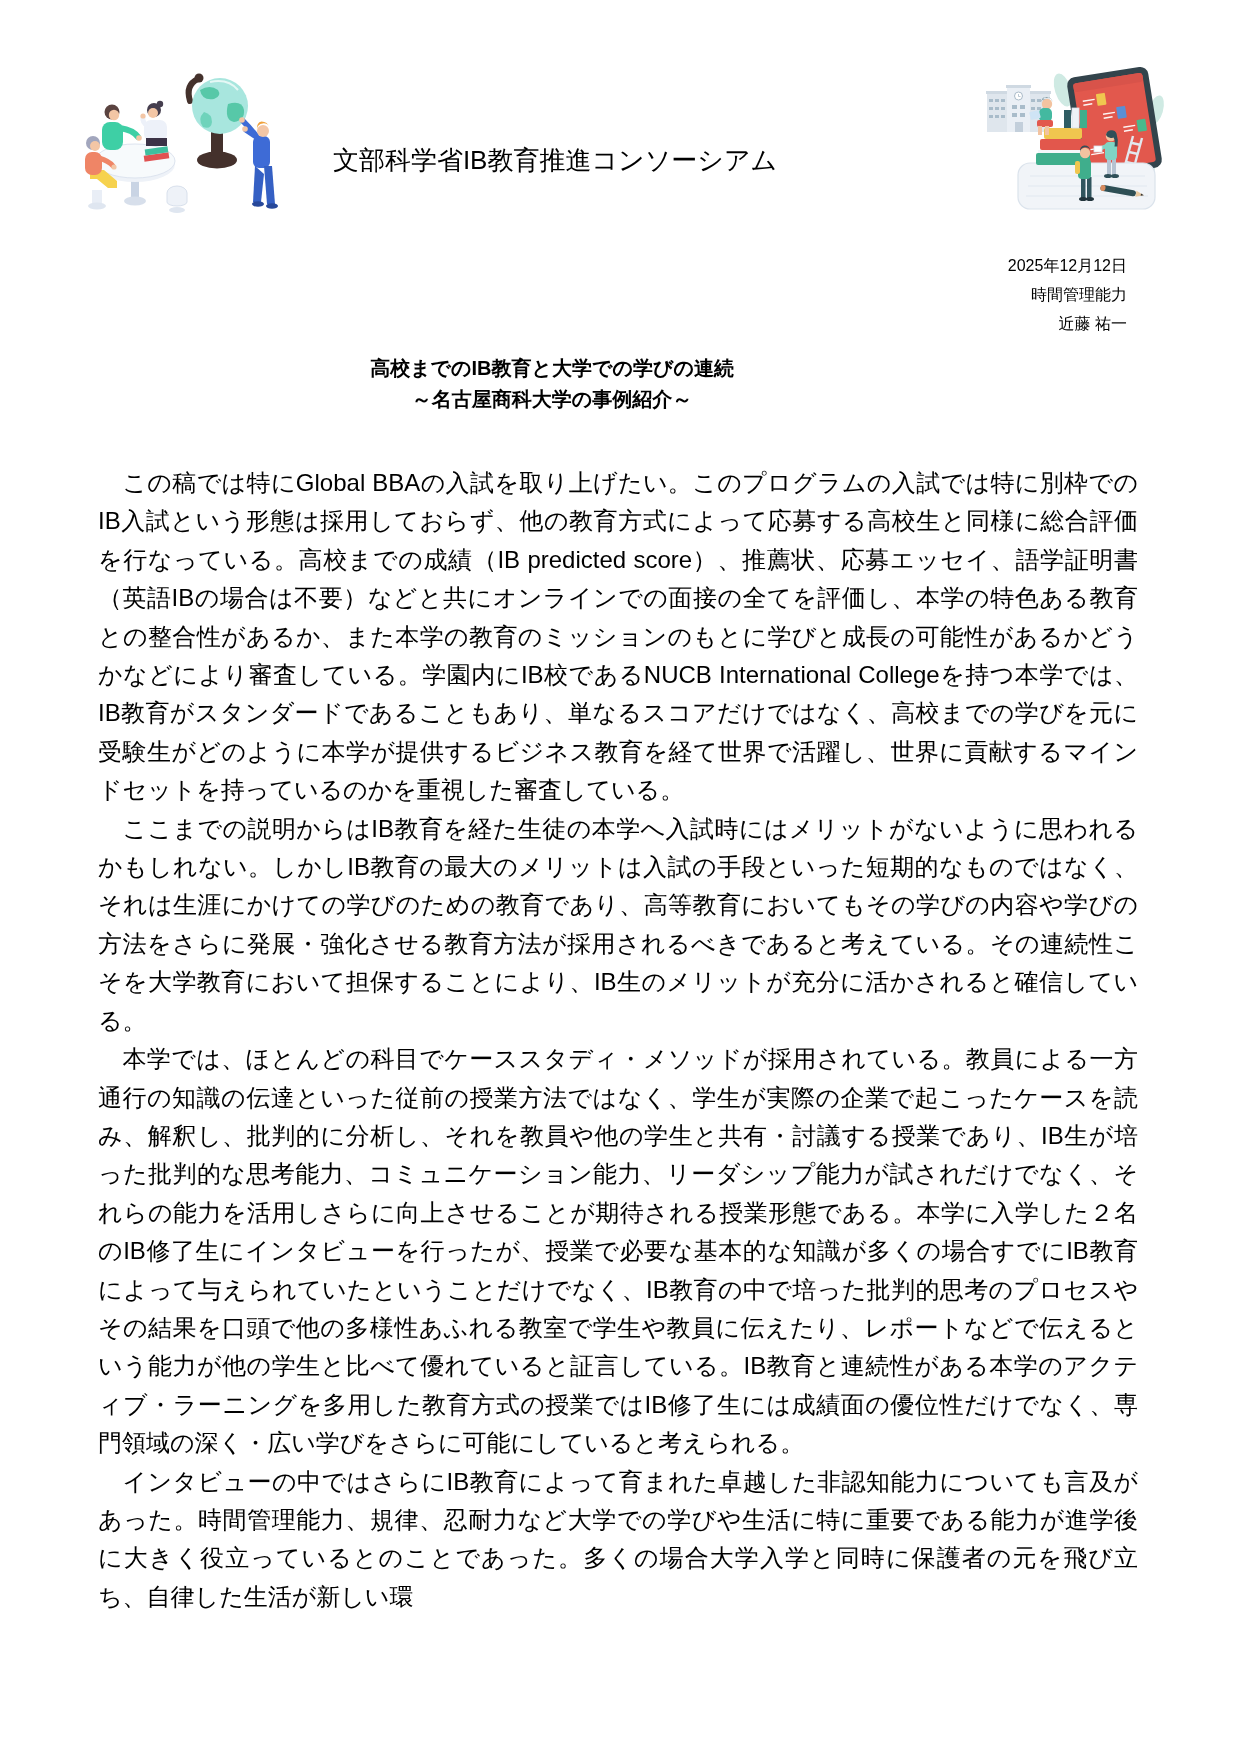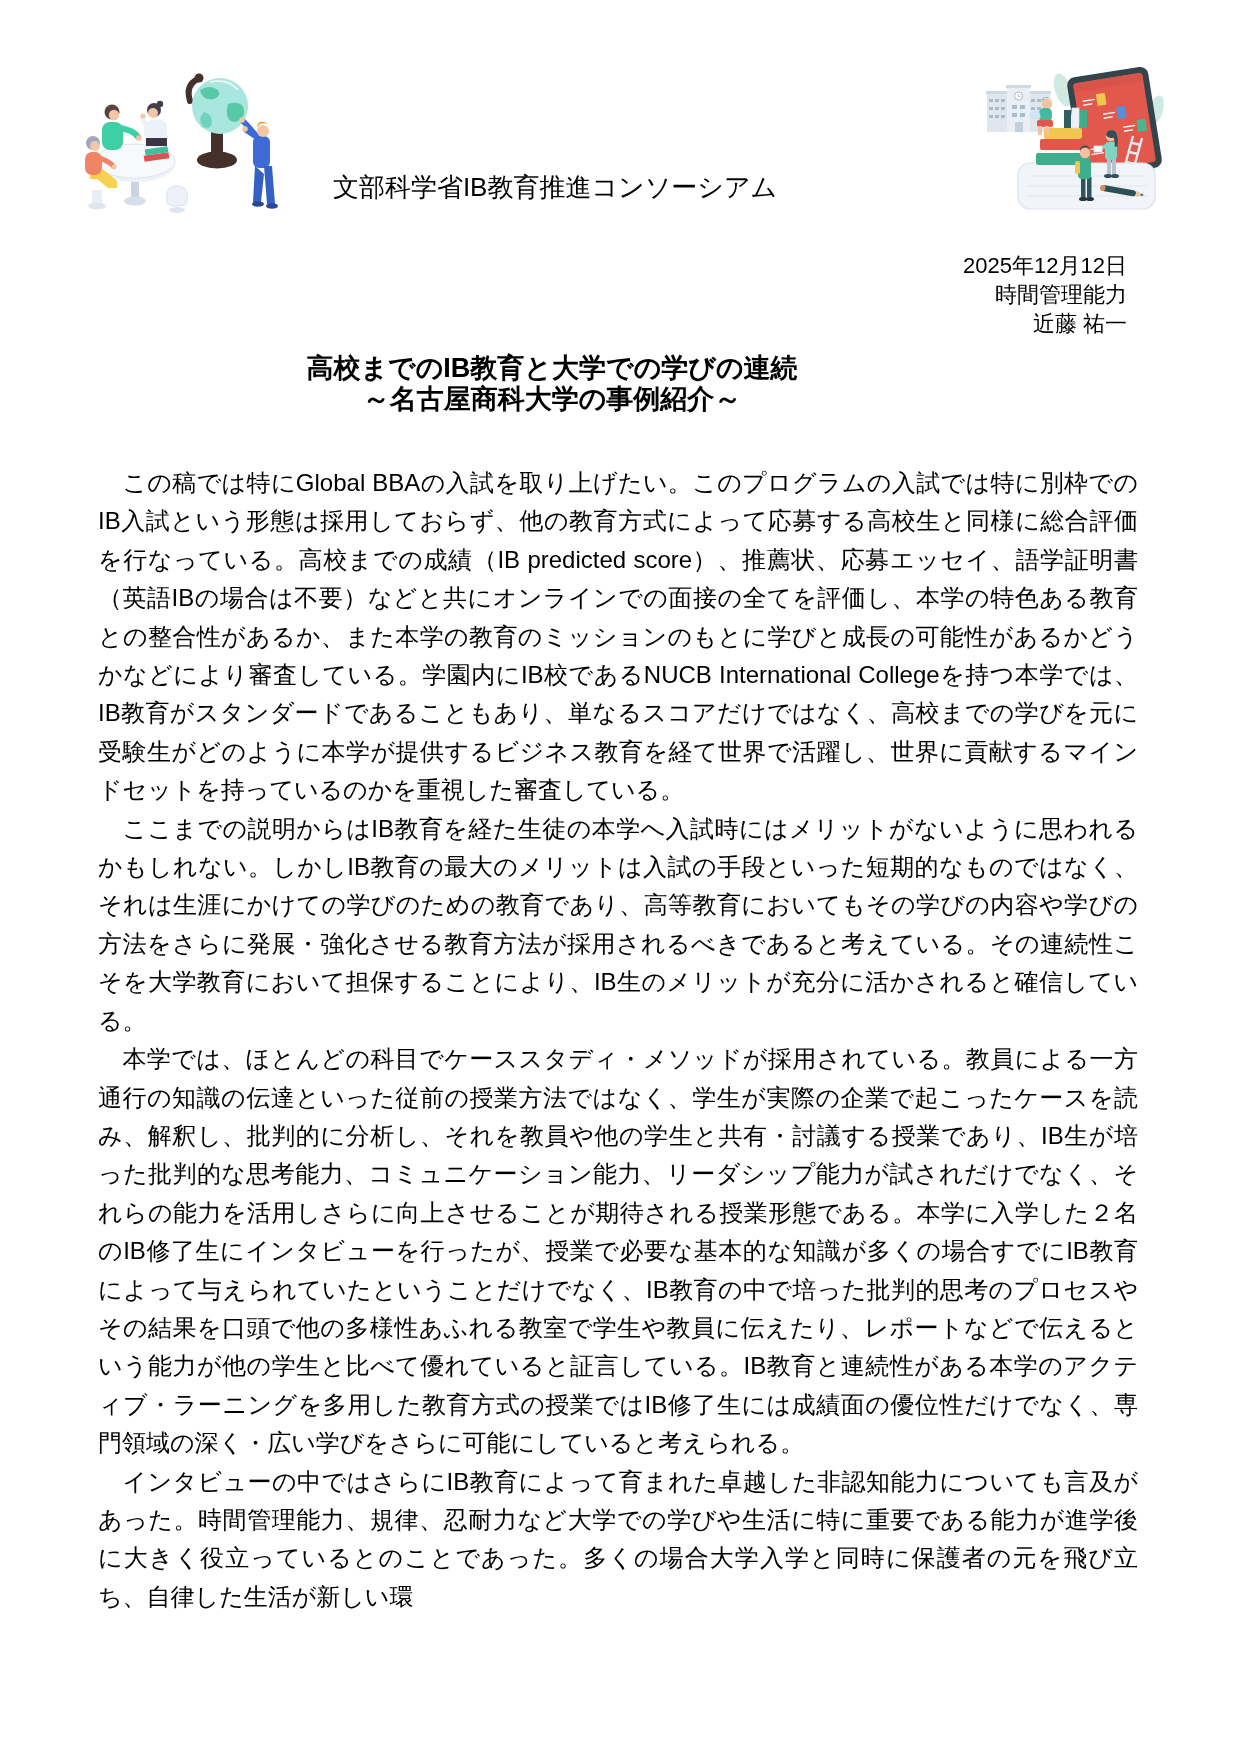--- a/index.html
+++ b/index.html
@@ -8,29 +8,29 @@
     width:1242px;height:1756px;
     background:#ffffff;
     font-family:"Liberation Sans","DejaVu Sans",sans-serif;
     color:#000000;
     overflow:hidden;
   }
   .illu-left{position:absolute;left:60px;top:70px;width:220px;height:150px;}
   .illu-right{position:absolute;left:850px;top:60px;width:350px;height:160px;}
   .header-text{
     position:absolute;left:0;top:144px;width:1110px;
-    text-align:center;font-size:26px;line-height:33px;color:#000;margin-top:27px;
+    text-align:center;font-size:26px;line-height:33px;color:#000;
   }
   .meta-block{
     position:absolute;top:251px;right:115px;
-    text-align:right;font-size:22px;line-height:29px;color:#000;
+    text-align:right;font-size:16px;line-height:29px;color:#000;
   }
   .doc-title{
     position:absolute;left:0;top:353px;width:1104px;
-    text-align:center;font-weight:700;font-size:27px;line-height:31px;color:#000;
+    text-align:center;font-weight:700;font-size:20px;line-height:31px;color:#000;
   }
   .body-text{
     position:absolute;left:98px;top:464px;width:1040px;
     font-size:24px;line-height:38.4px;
     text-align:justify;color:#000;
   }
   .body-text p{margin:0;}
 </style>
 </head>
 <body>

